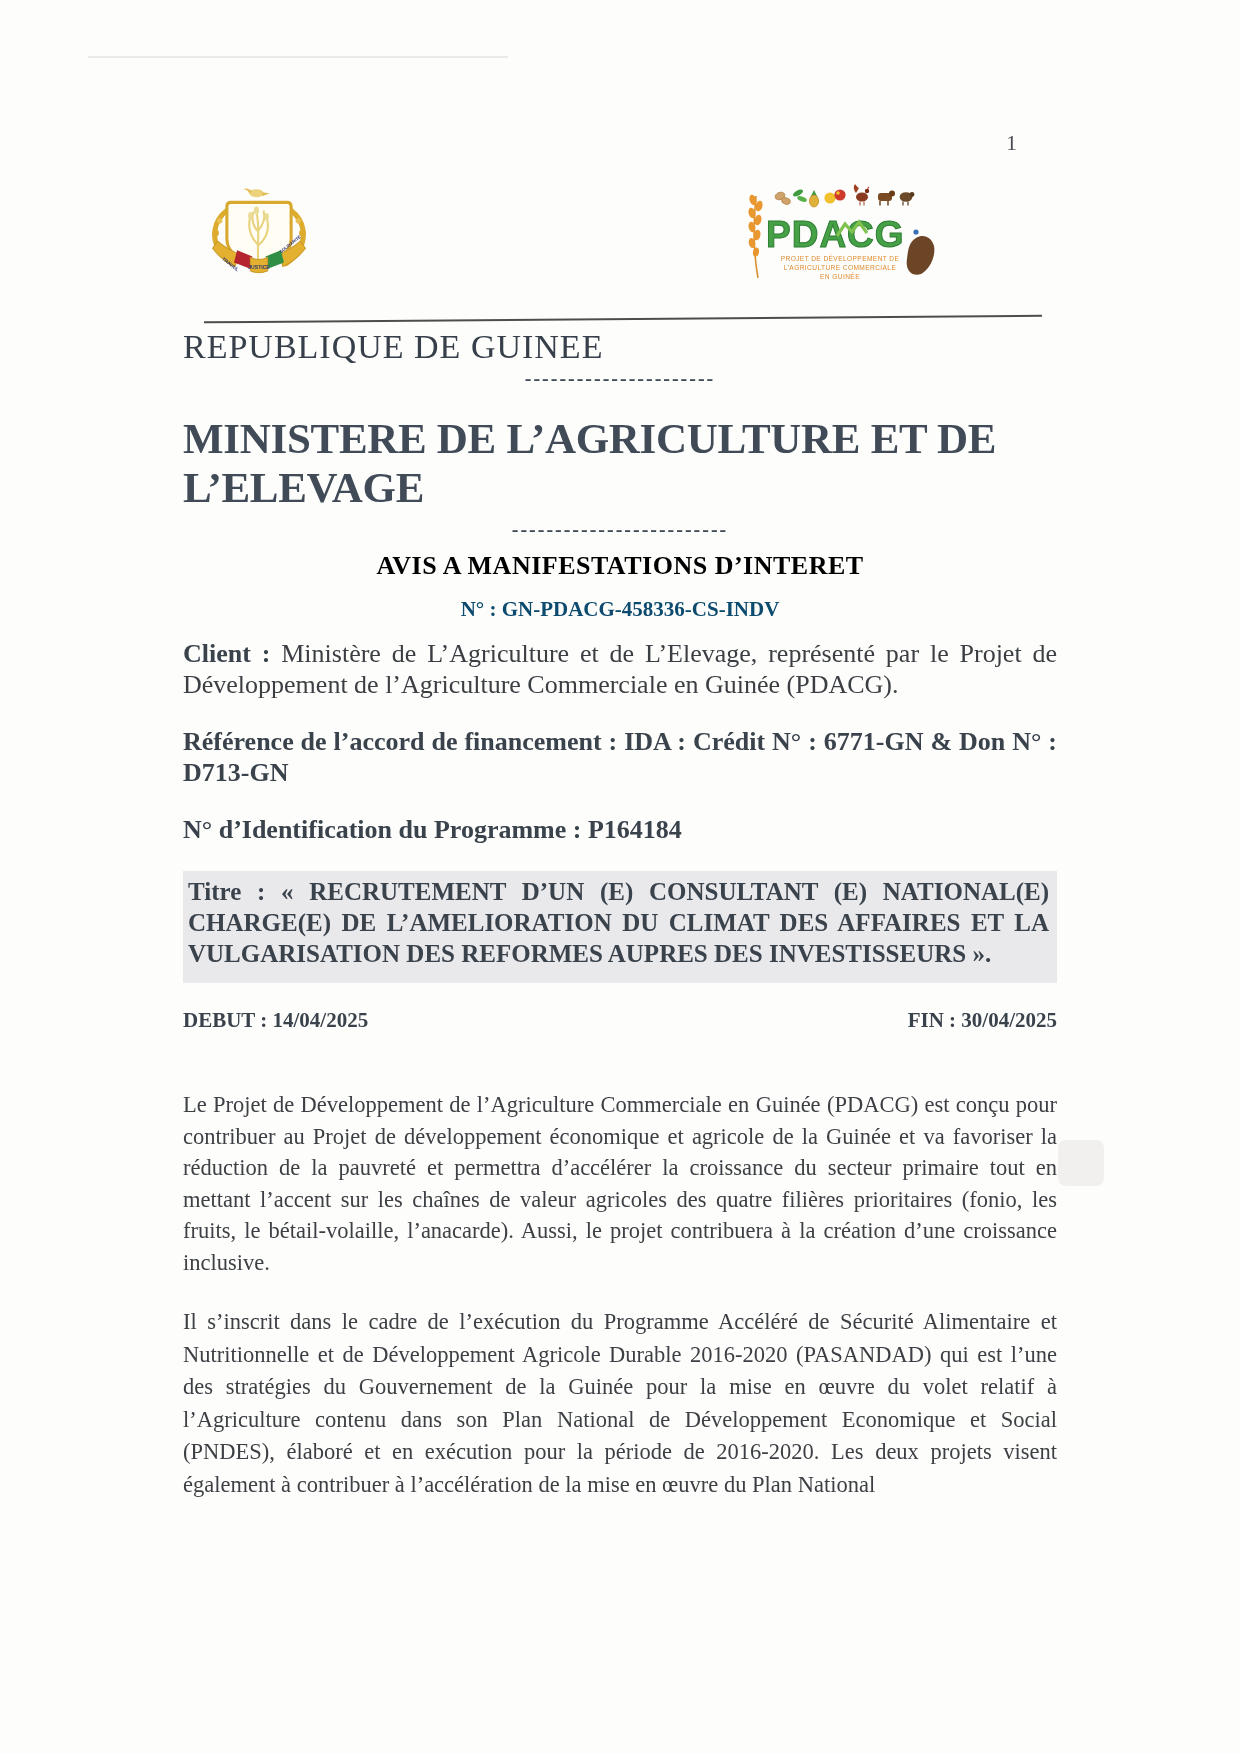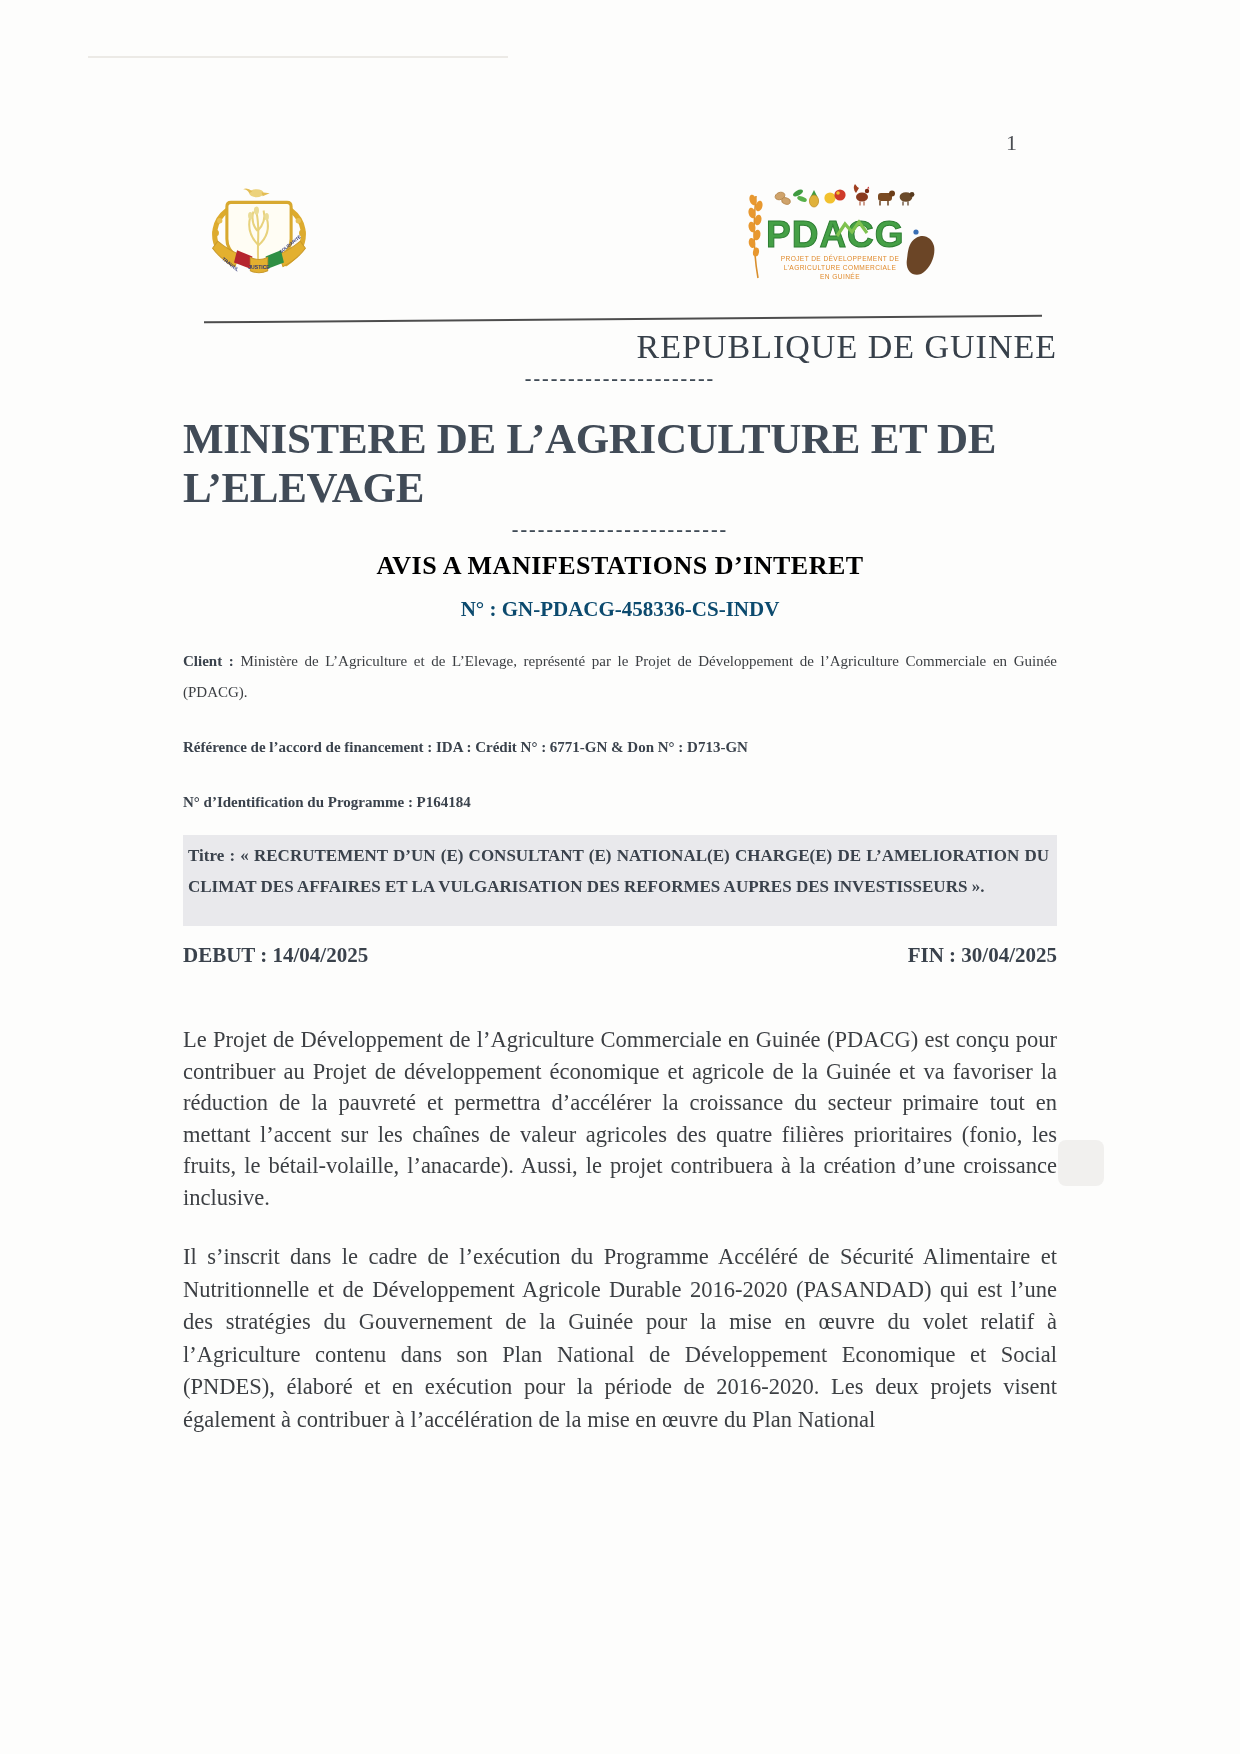--- a/index.html
+++ b/index.html
@@ -16,35 +16,35 @@
   .coa{position:absolute;left:204px;top:182px;width:110px;height:104px;}
   .pdacg{position:absolute;left:740px;top:180px;width:198px;height:108px;}
   .header-rule{
     position:absolute;left:204px;top:318px;width:838px;height:2px;
     background:#4d4d4d;transform:rotate(-0.45deg);
   }
   .artifact-topline{position:absolute;left:88px;top:56px;width:420px;height:2px;background:#eceae6;}
   .artifact-smudge{position:absolute;left:1058px;top:1140px;width:46px;height:46px;background:#f1f0ee;border-radius:8px;}
   
   .content{position:absolute;left:183px;top:328px;width:874px;}
-  .republic{font-size:34px;letter-spacing:1px;text-align:right;color:#37404a;font-weight:400;}
+  .republic{font-size:34px;letter-spacing:1px;text-align:left;color:#37404a;font-weight:400;}
   .motto{margin-top:21px;text-align:center;font-size:19px;font-weight:700;letter-spacing:1px;font-family:"Liberation Serif",serif;}
   .motto .dash{color:#555a60;}
   .dash-sep{text-align:center;font-size:20px;font-weight:700;color:#3f4a55;letter-spacing:2px;margin-top:1px;}
   .ministry{margin-top:24px;font-size:43px;font-weight:700;color:#414b57;letter-spacing:-0.3px;}
   .dash-sep2{text-align:center;margin-top:6px;font-size:20px;font-weight:700;color:#3f4a55;letter-spacing:2px;}
   .avis{margin-top:10px;text-align:center;font-size:26px;font-weight:700;color:#000000;letter-spacing:.5px;}
   .services{margin-top:14px;text-align:center;font-size:21px;font-weight:700;color:#414b57;}
   .numero{margin-top:16px;text-align:center;font-size:21px;font-weight:700;color:#0c4a6e;}
-  .field{margin-top:24px;font-size:15px;line-height:31px;text-align:justify;}
+  .field{margin-top:16px;font-size:26px;line-height:31px;text-align:justify;}
   .field .lbl{font-weight:700;color:#3a424c;}
   .field.boldline{font-weight:700;color:#3a424c;}
   .titre{
-    padding:5px 8px 24px 5px;
-    font-weight:700;font-size:17px;line-height:31px;
+    padding:5px 8px 14px 5px;
+    font-weight:700;font-size:25px;line-height:31px;
     text-align:justify;color:#3a424c;
   }
   .dates{margin-top:14px;display:flex;justify-content:space-between;font-weight:700;font-size:21px;color:#3a424c;}
   .para{font-size:22.5px;text-align:justify;color:#3c3f43;}
   .para.p1{margin-top:56px;line-height:31.5px;}
   .para.p2{margin-top:28px;line-height:32.5px;}
 </style>
 </head>
 <body>
 

